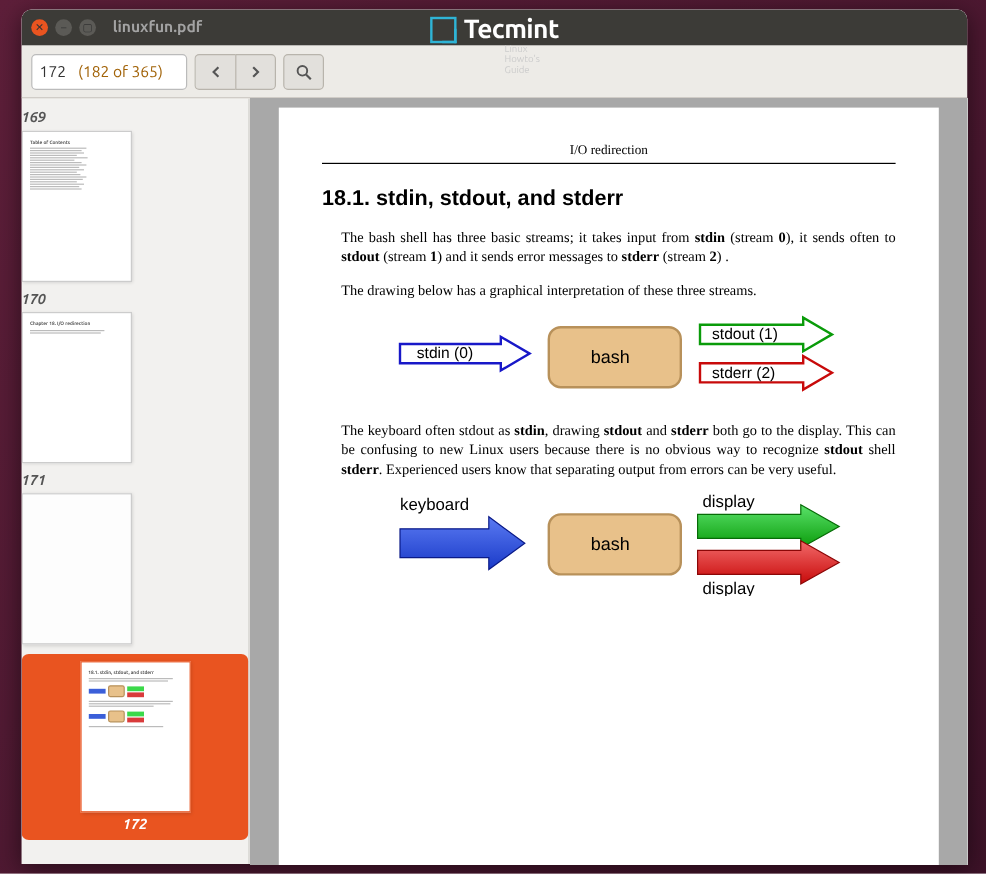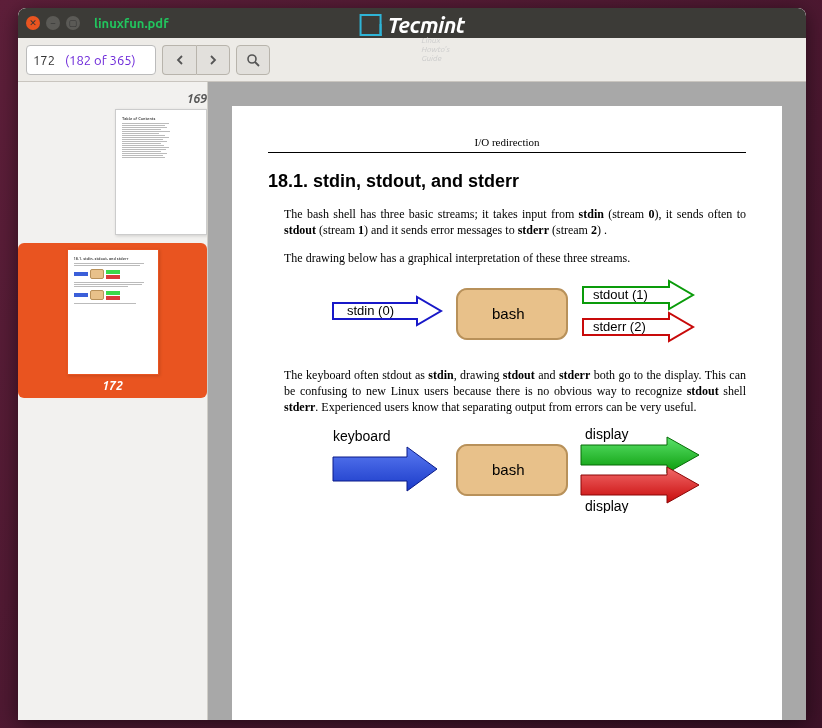--- a/index.html
+++ b/index.html
@@ -30,21 +30,21 @@
   display: flex;
   align-items: center;
   padding: 0 8px;
   gap: 8px;
   border-radius: 8px 8px 0 0;
 }
 .win-btns { display: flex; gap: 6px; }
 .win-btn { width: 14px; height: 14px; border-radius: 50%; display:flex; align-items:center; justify-content:center; font-size:9px; color:#333;}
 .win-close { background: #e95420; }
 .win-min, .win-max { background: #5b5a56; }
-.title-text { color: #22c55e; font-size: 13px; font-weight: bold; margin-left: 6px;}
+.title-text { color: #a3a3a3; font-size: 13px; font-weight: bold; margin-left: 6px;}
 .tecmint {
   position: absolute;
   left: 50%;
   transform: translateX(-50%);
   top: 4px;
   display: flex;
   align-items: center;
   gap: 6px;
   color: #fff;
   pointer-events: none;
@@ -67,21 +67,21 @@
   height: 30px;
   border: 1px solid #bbb;
   border-radius: 4px;
   background: #fff;
   display: flex;
   align-items: center;
   padding: 0 6px;
   font-size: 13px;
 }
 .page-entry .cur { color:#333; width:28px;}
-.page-entry .tot { color:#6d28d9; margin-left:4px;}
+.page-entry .tot { color:#a16207; margin-left:4px;}
 .tb-btn {
   width: 34px;
   height: 30px;
   background: #e2e0dc;
   border: 1px solid #b8b4ac;
   border-radius: 4px;
   display:flex;
   align-items:center;
   justify-content:center;
   color:#555;
@@ -127,21 +127,21 @@
 }
 .side-head .x { margin-left:auto; color:#888; font-size:14px;}
 .thumbs {
   flex:1;
   overflow-y:auto;
   padding: 10px 0 10px 0;
 }
 .thumb-wrap {
   display:flex;
   flex-direction:column;
-  align-items:flex-end;
+  align-items:flex-start;
   margin-bottom: 8px;
 }
 .thumb-num { font-size:12px; font-style:italic; color:#555; font-weight:bold; margin-bottom:4px;}
 .thumb {
   width: 92px;
   height: 126px;
   background:#fff;
   border:1px solid #ccc;
   box-shadow: 1px 1px 3px rgba(0,0,0,0.15);
   padding: 6px;
@@ -164,21 +164,21 @@
 .thumb-mini-diagram { display:flex; align-items:center; gap:2px; margin:3px 0;}
 .mini-box { width:14px; height:10px; background:#e8c18a; border:1px solid #b8915a; border-radius:2px;}
 .mini-arrow { width:14px; height:4px; }
 .mini-blue { background:#3b5fd9;}
 .mini-green { background:#3bd94a;}
 .mini-red { background:#d93b3b;}
 .content {
   flex:1;
   background:#a8a8a8;
   overflow:auto;
-  padding: 24px 24px;
+  padding: 8px 24px;
 }
 .page {
   background:#fff;
   width: 100%;
   min-height: 640px;
   padding: 30px 36px 40px 36px;
   font-family: "Times New Roman", serif;
   color:#000;
   font-size: 12px;
 }
@@ -196,21 +196,21 @@
 
   <div class="titlebar">
     <div class="win-btns">
       <div class="win-btn win-close">✕</div>
       <div class="win-btn win-min">–</div>
       <div class="win-btn win-max">▢</div>
     </div>
     <div class="title-text">linuxfun.pdf</div>
     <div class="tecmint">
       <span class="tecmint-logo"></span>
-      <div style="position:relative;font-style:italic;">
+      <div style="position:relative;">
         <span class="tecmint-text">Tecmint</span>
         <span class="tecmint-sub">Linux Howto's Guide</span>
       </div>
     </div>
   </div>
 
   <div class="toolbar">
     <div class="page-entry">
       <span class="cur">172</span>
       <span class="tot">(182 of 365)</span>
@@ -261,21 +261,35 @@
               <span style="width:60%"></span>
                 <span style="width:56%"></span>
                 <span style="width:50%"></span>
               <span style="width:58%"></span>
                 <span style="width:52%"></span>
                 <span style="width:55%"></span>
             </div>
           </div>
         </div>
 
-
+        <div class="thumb-wrap">
+          <div class="thumb-num">170</div>
+          <div class="thumb">
+            <div style="font-size:4px;font-weight:bold;">Chapter 18. I/O redirection</div>
+            <div class="thumb-lines" style="margin-top:3px;">
+              <span style="width:80%"></span>
+                <span style="width:75%"></span>
+            </div>
+          </div>
+        </div>
+
+        <div class="thumb-wrap">
+          <div class="thumb-num">171</div>
+          <div class="thumb" style="background:#fdfdfd;"></div>
+        </div>
 
         <div class="selected-outer">
           <div class="thumb">
             <div style="font-size:4px;font-weight:bold;margin-bottom:2px;">18.1. stdin, stdout, and stderr</div>
             <div class="thumb-lines">
                 <span style="width:90%"></span>
                 <span style="width:85%"></span>
               </div>
             <div class="thumb-mini-diagram">
               <div class="mini-arrow mini-blue"></div>

